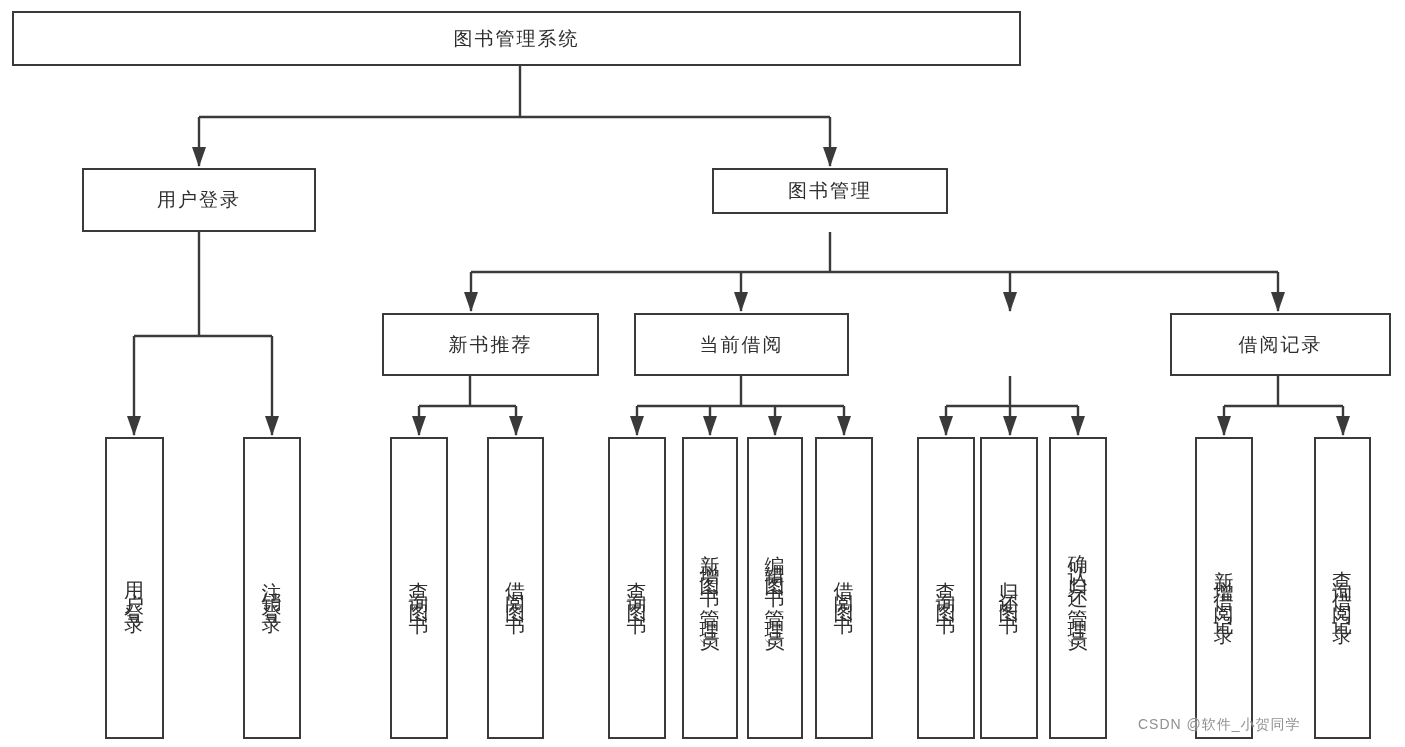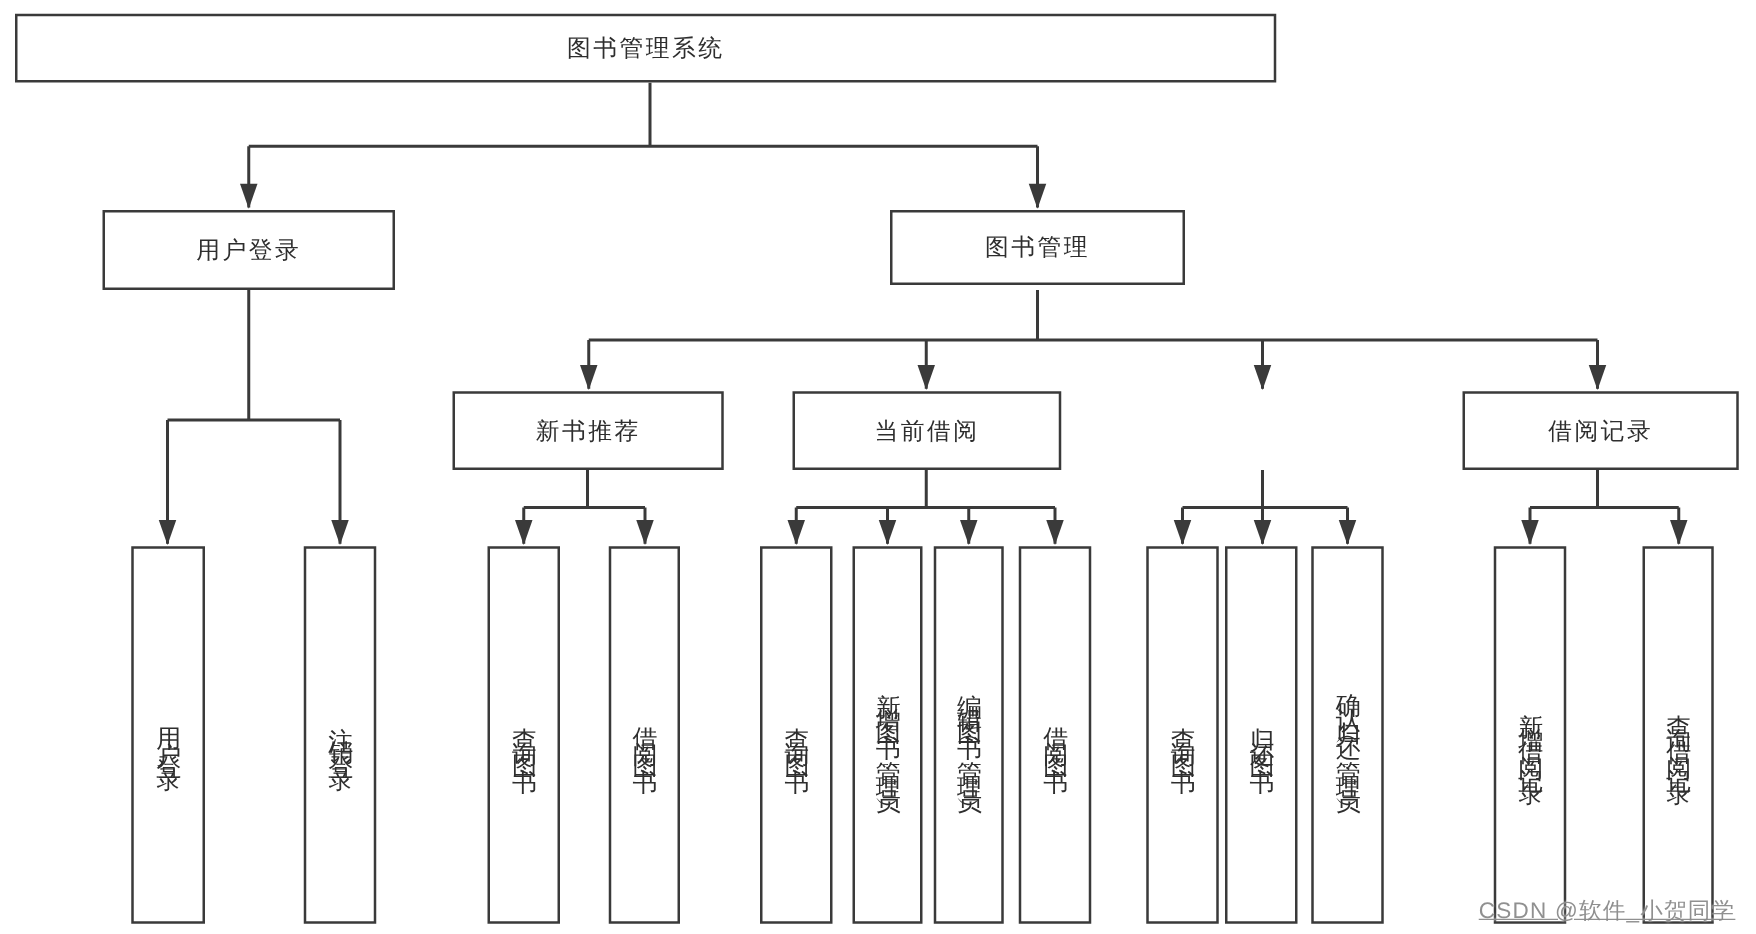--- a/index.html
+++ b/index.html
@@ -34,28 +34,27 @@
     writing-mode:vertical-rl;
     text-orientation:mixed;
     font-size:20px;
     letter-spacing:11px;
     line-height:1;
     color:#2e2e2e;
     white-space:nowrap;
   }
   .watermark{
     position:absolute;
-    left:1183px;top:716px;
-    font-size:18px;
+    left:1138px;top:716px;
+    font-size:14px;
     color:rgba(138,138,138,0.95);
     letter-spacing:1px;
     z-index:5;
     text-shadow:0 0 2px rgba(255,255,255,0.9);
     white-space:nowrap;
-    text-decoration:underline;
   }
 </style>
 </head>
 <body>
 
 <div id="canvas">
 
   <svg id="connectors" width="1405" height="747" viewBox="0 0 1405 747">
     <defs>
       <marker id="arrow" markerUnits="userSpaceOnUse" markerWidth="26" markerHeight="20" refX="19" refY="0" orient="auto" style="overflow:visible">
@@ -95,23 +94,23 @@
 
       <path d="M1278,376 V406 M1224,406 H1343"></path>
       <line x1="1224" y1="406" x2="1224" y2="435" marker-end="url(#arrow)"></line>
       <line x1="1343" y1="406" x2="1343" y2="435" marker-end="url(#arrow)"></line>
     </g>
   </svg>
 
   <div class="hbox" style="left:12px;top:11px;width:1009px;height:55px">图书管理系统</div>
 
   <div class="hbox" style="left:82px;top:168px;width:234px;height:64px">用户登录</div>
-  <div class="hbox" style="left:712px;top:168px;width:236px;height:60px">图书管理</div>
+  <div class="hbox" style="left:712px;top:168px;width:236px;height:46px">图书管理</div>
 
-  <div class="hbox" style="left:362px;top:313px;width:217px;height:63px">新书推荐</div>
+  <div class="hbox" style="left:382px;top:313px;width:217px;height:63px">新书推荐</div>
   <div class="hbox" style="left:634px;top:313px;width:215px;height:63px">当前借阅</div>
   <div class="hbox" style="left:1170px;top:313px;width:221px;height:63px">借阅记录</div>
 
   <div class="vbox" style="left:105px;width:59px">
     <span class="vtext">用户登录</span>
   </div>
   <div class="vbox" style="left:243px;width:58px">
     <span class="vtext">注销登录</span>
   </div>
 

